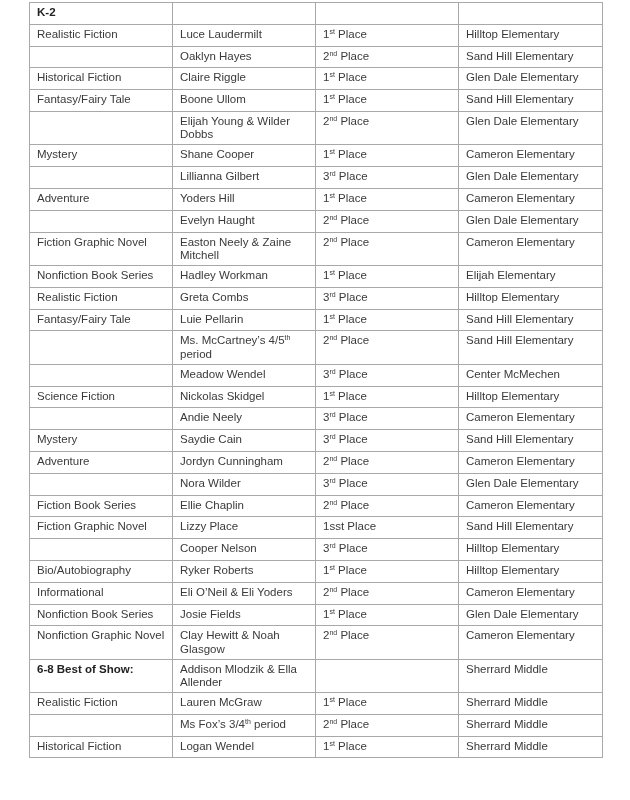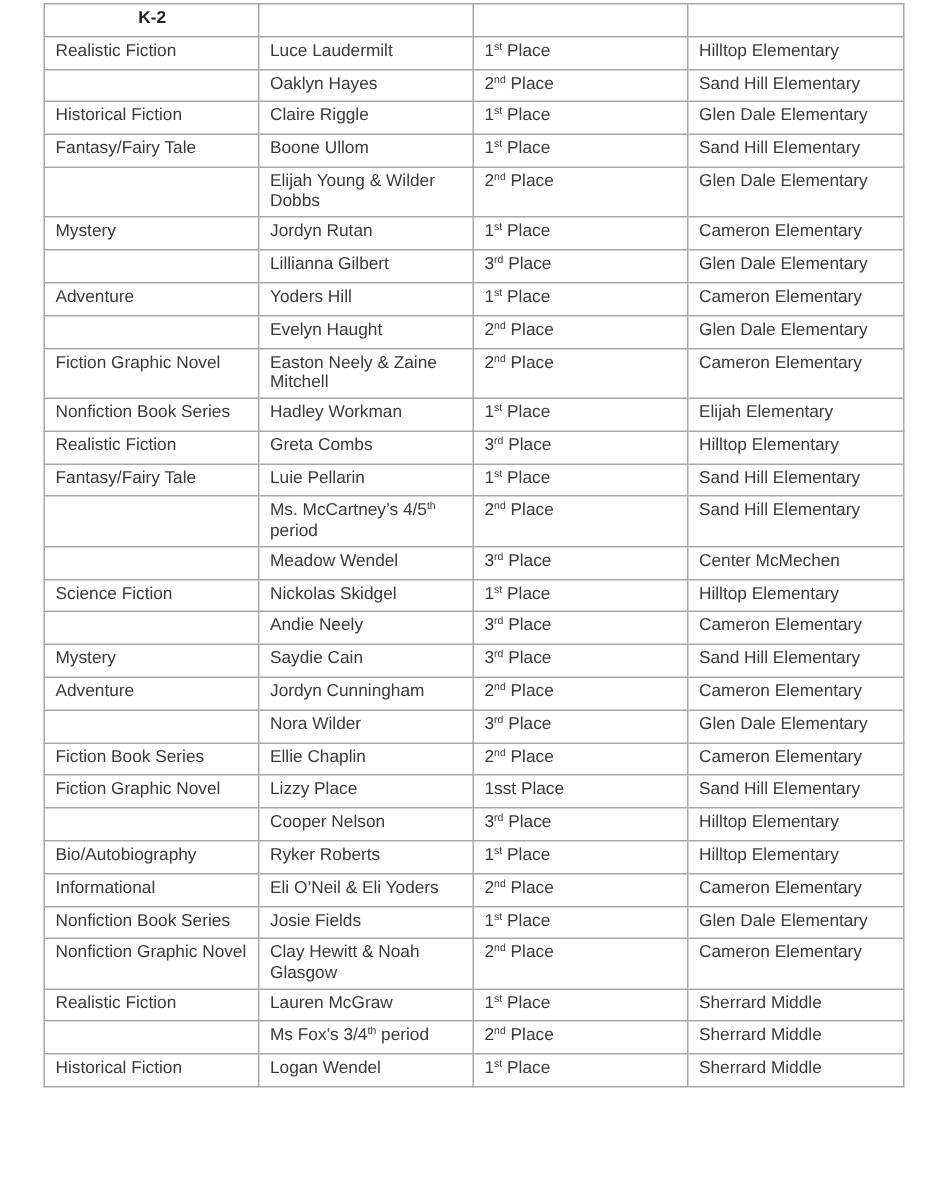--- a/index.html
+++ b/index.html
@@ -6,21 +6,21 @@
   body { width:630px; height:800px; overflow:hidden; position:relative;
          font-family:"Liberation Sans", sans-serif; color:#3a3a3a; }
   table.awards { position:absolute; left:29px; top:2px; width:573px;
                  border-collapse:collapse; table-layout:fixed; }
   table.awards td { border:1px solid #a8a8a8; vertical-align:top;
                     padding:3px 6px 0 7px; font-size:11.5px; line-height:13.3px;
                     box-sizing:border-box; }
   table.awards tr.single td { height:21.8px; }
   table.awards tr.double td { height:33.4px; }
   col.c1 { width:143px; } col.c2 { width:143px; } col.c3 { width:143px; } col.c4 { width:144px; }
-  .bold { font-weight:bold; color:#222;text-align:center; }
+  .bold { font-weight:bold; color:#222; }
   sup { font-size:7px; line-height:0; vertical-align:4px; }
 </style>
 </head>
 <body>
 
 <table class="awards">
   <colgroup>
       <col class="c1">
       <col class="c2">
       <col class="c3">
@@ -58,21 +58,21 @@
         <td>Sand Hill Elementary</td>
       </tr>
       <tr class="double">
         <td></td>
         <td><span>Elijah Young &amp; Wilder Dobbs</span></td>
         <td><span>2</span><sup>nd</sup><span> Place</span></td>
         <td>Glen Dale Elementary</td>
       </tr>
       <tr class="single">
         <td>Mystery</td>
-        <td><span>Jordyn Rutan</span></td>
+        <td><span>Shane Cooper</span></td>
         <td><span>1</span><sup>st</sup><span> Place</span></td>
         <td>Cameron Elementary</td>
       </tr>
       <tr class="single">
         <td></td>
         <td><span>Lillianna Gilbert</span></td>
         <td><span>3</span><sup>rd</sup><span> Place</span></td>
         <td>Glen Dale Elementary</td>
       </tr>
       <tr class="single">
@@ -187,20 +187,26 @@
         <td>Nonfiction Book Series</td>
         <td><span>Josie Fields</span></td>
         <td><span>1</span><sup>st</sup><span> Place</span></td>
         <td>Glen Dale Elementary</td>
       </tr>
       <tr class="double">
         <td>Nonfiction Graphic Novel</td>
         <td><span>Clay Hewitt &amp; Noah Glasgow</span></td>
         <td><span>2</span><sup>nd</sup><span> Place</span></td>
         <td>Cameron Elementary</td>
+      </tr>
+      <tr class="double">
+        <td class="bold">6-8 Best of Show:</td>
+        <td><span>Addison Mlodzik &amp; Ella Allender</span></td>
+        <td><span></span></td>
+        <td>Sherrard Middle</td>
       </tr>
       <tr class="single">
         <td>Realistic Fiction</td>
         <td><span>Lauren McGraw</span></td>
         <td><span>1</span><sup>st</sup><span> Place</span></td>
         <td>Sherrard Middle</td>
       </tr>
       <tr class="single">
         <td></td>
         <td><span>Ms Fox’s 3/4</span><sup>th</sup><span> period</span></td>

